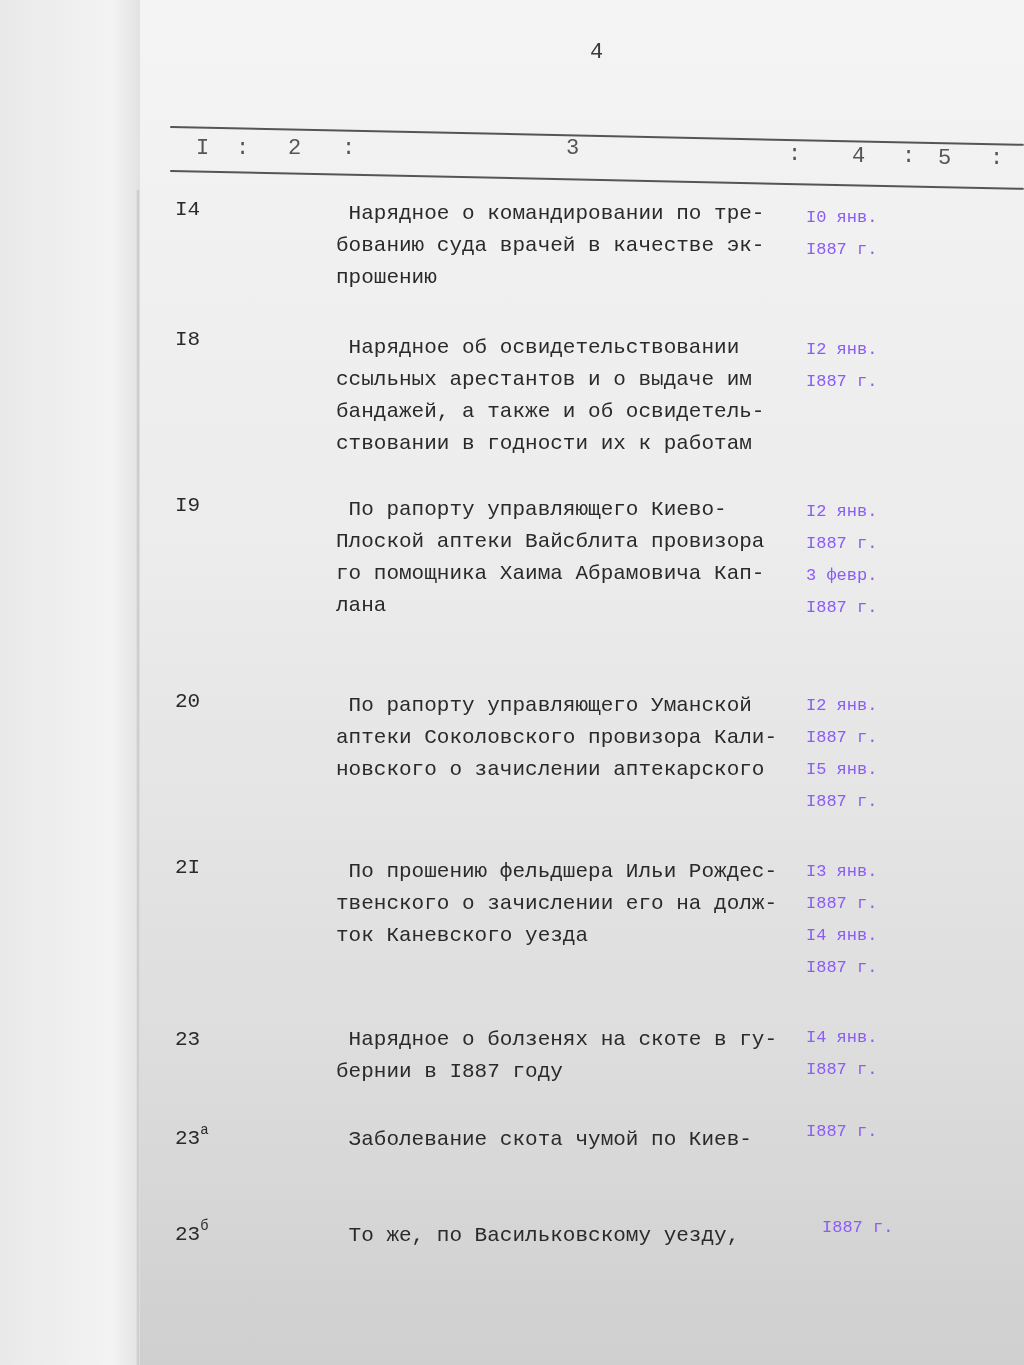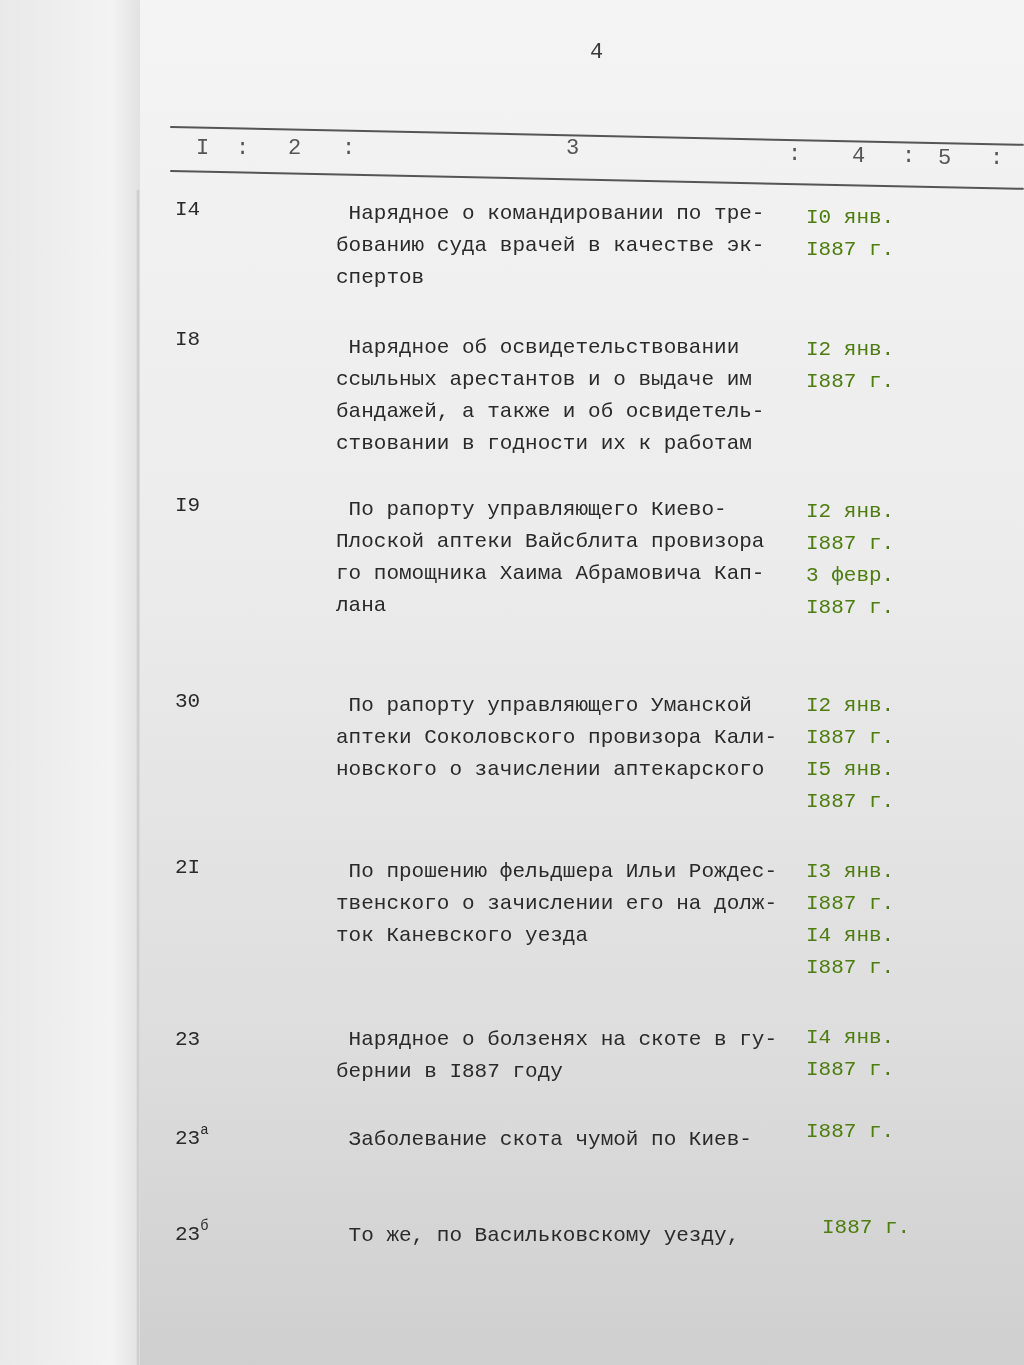--- a/index.html
+++ b/index.html
@@ -22,21 +22,21 @@
   }
   .rule { position: absolute; left: 170px; width: 854px; height: 2px; background: #555; border-radius: 2px; }
   .rule.top { top: 126px; transform: rotate(1.2deg); transform-origin: left center; }
   .rule.bottom { top: 170px; transform: rotate(1.2deg); transform-origin: left center; }
   .col-header { position: absolute; top: 136px; font-size: 22px; color: #555; }
   .entry { position: absolute; left: 0; width: 1024px; }
   .entry-num { position: absolute; left: 175px; font-size: 21px; color: #2a2a2a; }
   .entry-num sup { font-size: 14px; position: relative; top: -2px; }
   .entry-text { position: absolute; left: 336px; width: 470px; font-size: 21px; line-height: 32px; color: #2a2a2a; }
   .entry-text .line { white-space: pre; display: block; }
-  .entry-date { position: absolute; left: 806px; font-size: 21px; line-height: 32px; color: #4d7c0f; text-align: left; }
+  .entry-date { position: absolute; left: 806px; font-size: 17px; line-height: 32px; color: #8b5cf6; text-align: left; }
   .entry-date .line { white-space: pre; display: block; }
 </style>
 </head>
 <body>
 
 <div class="left-margin"></div>
 <div class="fold"></div>
 
 <div class="page-number">4</div>
 
@@ -52,21 +52,21 @@
 <span class="col-header" style="left:852px; top:144px">4</span>
 <span class="col-header" style="left:902px; top:144px">:</span>
 <span class="col-header" style="left:938px; top:146px">5</span>
 <span class="col-header" style="left:990px; top:146px">:</span>
 
 <div class="entry" style="top:198px">
   <span class="entry-num" style="top:0">I4</span>
   <div class="entry-text" style="top:0">
     <span class="line"> Нарядное о командировании по тре-</span>
     <span class="line">бованию суда врачей в качестве эк-</span>
-    <span class="line">спертов</span>
+    <span class="line">прошению</span>
   </div>
   <div class="entry-date" style="top:4px">
     <span class="line">I0 янв.</span>
     <span class="line">I887 г.</span>
   </div>
 </div>
 
 <div class="entry" style="top:328px">
   <span class="entry-num" style="top:0">I8</span>
   <div class="entry-text" style="top:4px">
@@ -91,21 +91,21 @@
   </div>
   <div class="entry-date" style="top:2px">
     <span class="line">I2 янв.</span>
     <span class="line">I887 г.</span>
     <span class="line">3 февр.</span>
     <span class="line">I887 г.</span>
   </div>
 </div>
 
 <div class="entry" style="top:690px">
-  <span class="entry-num" style="top:0">30</span>
+  <span class="entry-num" style="top:0">20</span>
   <div class="entry-text" style="top:0">
     <span class="line"> По рапорту управляющего Уманской</span>
     <span class="line">аптеки Соколовского провизора Кали-</span>
     <span class="line">новского о зачислении аптекарского</span>
   </div>
   <div class="entry-date" style="top:0">
     <span class="line">I2 янв.</span>
     <span class="line">I887 г.</span>
     <span class="line">I5 янв.</span>
     <span class="line">I887 г.</span>

